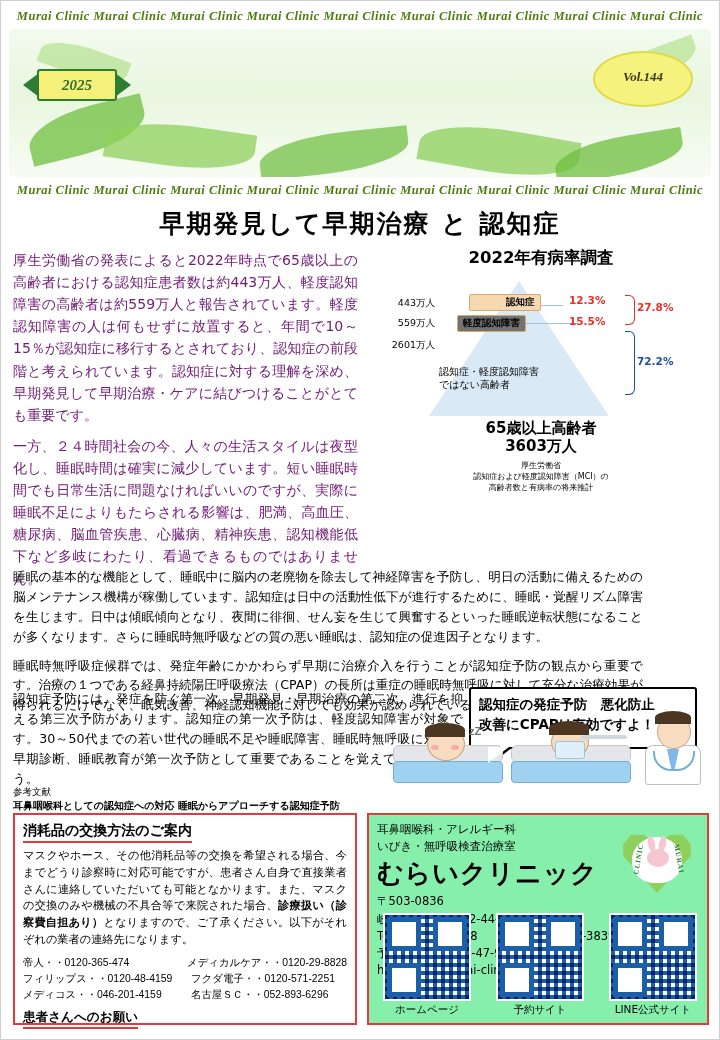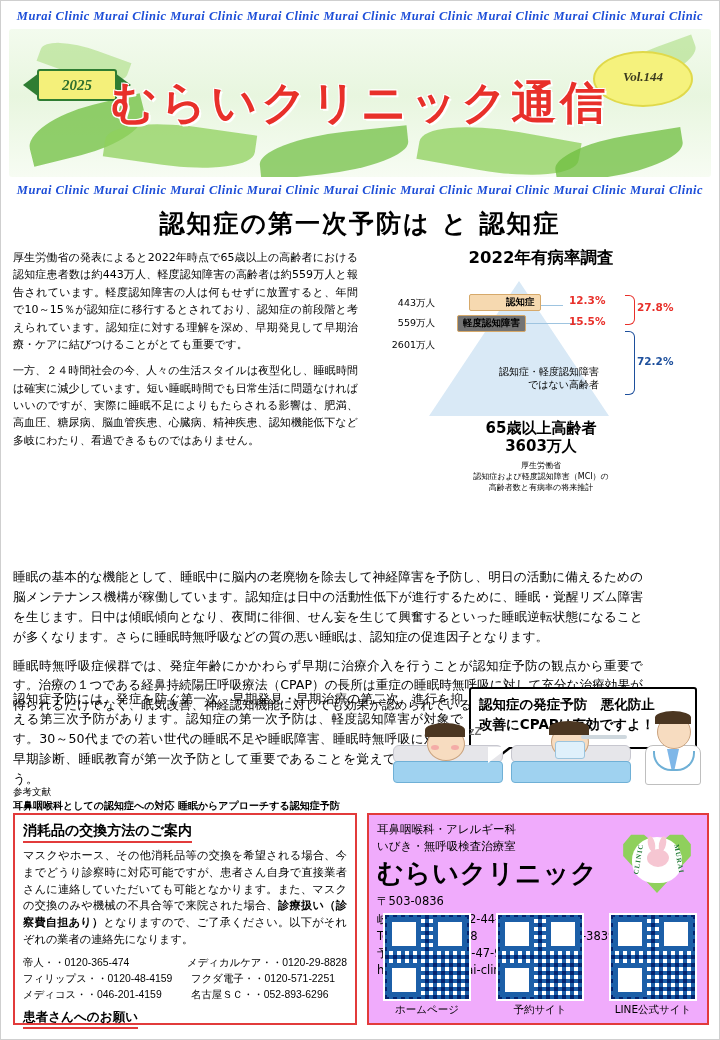--- a/index.html
+++ b/index.html
@@ -17,21 +17,21 @@
   }
 
   
   .brandband{
     position:absolute;left:0;right:0;
     height:22px;line-height:22px;
     text-align:center;
     font-family:"Liberation Serif","DejaVu Serif",serif;
     font-style:italic;font-weight:bold;
     font-size:12.5px;letter-spacing:.5px;
-    color:#1d4ed8;
+    color:#4d7c0f;
     white-space:nowrap;overflow:hidden;
   }
   .brandband.top{top:4px;}
   .brandband.second{top:178px;}
 
   
   .masthead{
     position:absolute;left:8px;right:8px;top:28px;height:148px;
     background:linear-gradient(180deg,#f3fbee 0%,#e8f6df 45%,#f7fcf3 100%);
     border-radius:3px;overflow:hidden;
@@ -87,21 +87,21 @@
   .articletitle{
     position:absolute;left:0;right:0;top:206px;
     text-align:center;font-weight:bold;font-size:25px;
     letter-spacing:2px;color:#000;
     font-family:"DejaVu Sans",sans-serif;
   }
 
   
   .bodytext{
     position:absolute;left:12px;top:248px;width:345px;
-    font-size:11px;line-height:1.58;color:#000000;
+    font-size:14px;line-height:1.58;color:#701a75;
     text-align:justify;
     font-family:"DejaVu Sans",sans-serif;
   }
   .bodytext p{margin:0 0 9px 0;}
   .bodytext-wide{
     position:absolute;left:12px;top:566px;width:630px;
     font-size:12.6px;line-height:1.58;color:#000;text-align:justify;
     font-family:"DejaVu Sans",sans-serif;
   }
   .bodytext-wide p{margin:0 0 9px 0;}
@@ -150,21 +150,21 @@
     position:absolute;font-size:10.5px;font-weight:bold;color:#e8302a;
     font-family:"DejaVu Sans",sans-serif;white-space:nowrap;
   }
   .pct.blue{color:#1d4f9c;}
   .brace{
     position:absolute;border:1px solid #e8302a;border-left:none;
     border-radius:0 6px 6px 0;
   }
   .brace.blue{border-color:#1d4f9c;}
   .figbottomlabel{
-    position:absolute;left:66px;top:118px;width:160px;text-align:right;
+    position:absolute;left:66px;top:118px;width:160px;text-align:left;
     font-size:10px;line-height:1.3;color:#000;
     font-family:"DejaVu Sans",sans-serif;
   }
   .figtotal{
     position:absolute;left:0;right:0;top:172px;text-align:center;
     font-size:15px;font-weight:bold;line-height:1.2;color:#000;
     font-family:"DejaVu Sans",sans-serif;
   }
   .figsource{
     position:absolute;left:0;right:0;top:214px;text-align:center;
@@ -226,21 +226,21 @@
   .vendors .row span{white-space:nowrap;}
   .vendors .c1{width:168px;}
   .boxleft h4{
     margin:6px 0 4px 0;font-size:12.6px;font-weight:bold;color:#000;
     border-bottom:2px solid #e23b3b;display:inline-block;padding-bottom:1px;
     font-family:"DejaVu Sans",sans-serif;
   }
 
   .boxright{
     position:absolute;left:366px;top:812px;width:342px;height:212px;
-    border:2px solid #e23b3b;box-sizing:border-box;background:#f0abfc;
+    border:2px solid #e23b3b;box-sizing:border-box;background:#86efac;
     padding:6px 8px;
   }
   .clinic-dept{font-size:11.5px;line-height:1.45;color:#000;font-family:"DejaVu Sans",sans-serif;}
   .clinic-name{
     font-size:26px;font-weight:bold;letter-spacing:1px;margin-top:2px;color:#000;
     font-family:"DejaVu Sans",sans-serif;
   }
   .clinic-addr{font-size:11.5px;line-height:1.5;margin-top:2px;color:#000;font-family:"DejaVu Sans",sans-serif;}
   .clinic-addr .sp{display:inline-block;width:26px;}
 
@@ -306,26 +306,25 @@
     <div class="leaf l5"></div>
 
     <div class="yearribbon">
       <div class="lf"></div>
       <div class="rf"></div>
       <div class="body">2025</div>
     </div>
 
     <div class="volbubble">Vol.144</div>
 
-    <div class="maintitle">むらいクリニック通信</div>
   </div>
 
   <div class="brandband second">Murai Clinic Murai Clinic Murai Clinic Murai Clinic Murai Clinic Murai Clinic Murai Clinic Murai Clinic Murai Clinic</div>
 
-  <div class="articletitle">認知症の第一次予防は と 認知症</div>
+  <div class="articletitle">早期発見して早期治療 と 認知症</div>
 
   <div class="bodytext">
     <p>厚生労働省の発表によると2022年時点で65歳以上の高齢者における認知症患者数は約443万人、軽度認知障害の高齢者は約559万人と報告されています。軽度認知障害の人は何もせずに放置すると、年間で10～15％が認知症に移行するとされており、認知症の前段階と考えられています。認知症に対する理解を深め、早期発見して早期治療・ケアに結びつけることがとても重要です。</p>
     <p>一方、２４時間社会の今、人々の生活スタイルは夜型化し、睡眠時間は確実に減少しています。短い睡眠時間でも日常生活に問題なければいいのですが、実際に睡眠不足によりもたらされる影響は、肥満、高血圧、糖尿病、脳血管疾患、心臓病、精神疾患、認知機能低下など多岐にわたり、看過できるものではありません。</p>
   </div>
 
   <div class="figure">
     <div class="figtitle">2022年有病率調査</div>
 
     <div class="tri"></div>

